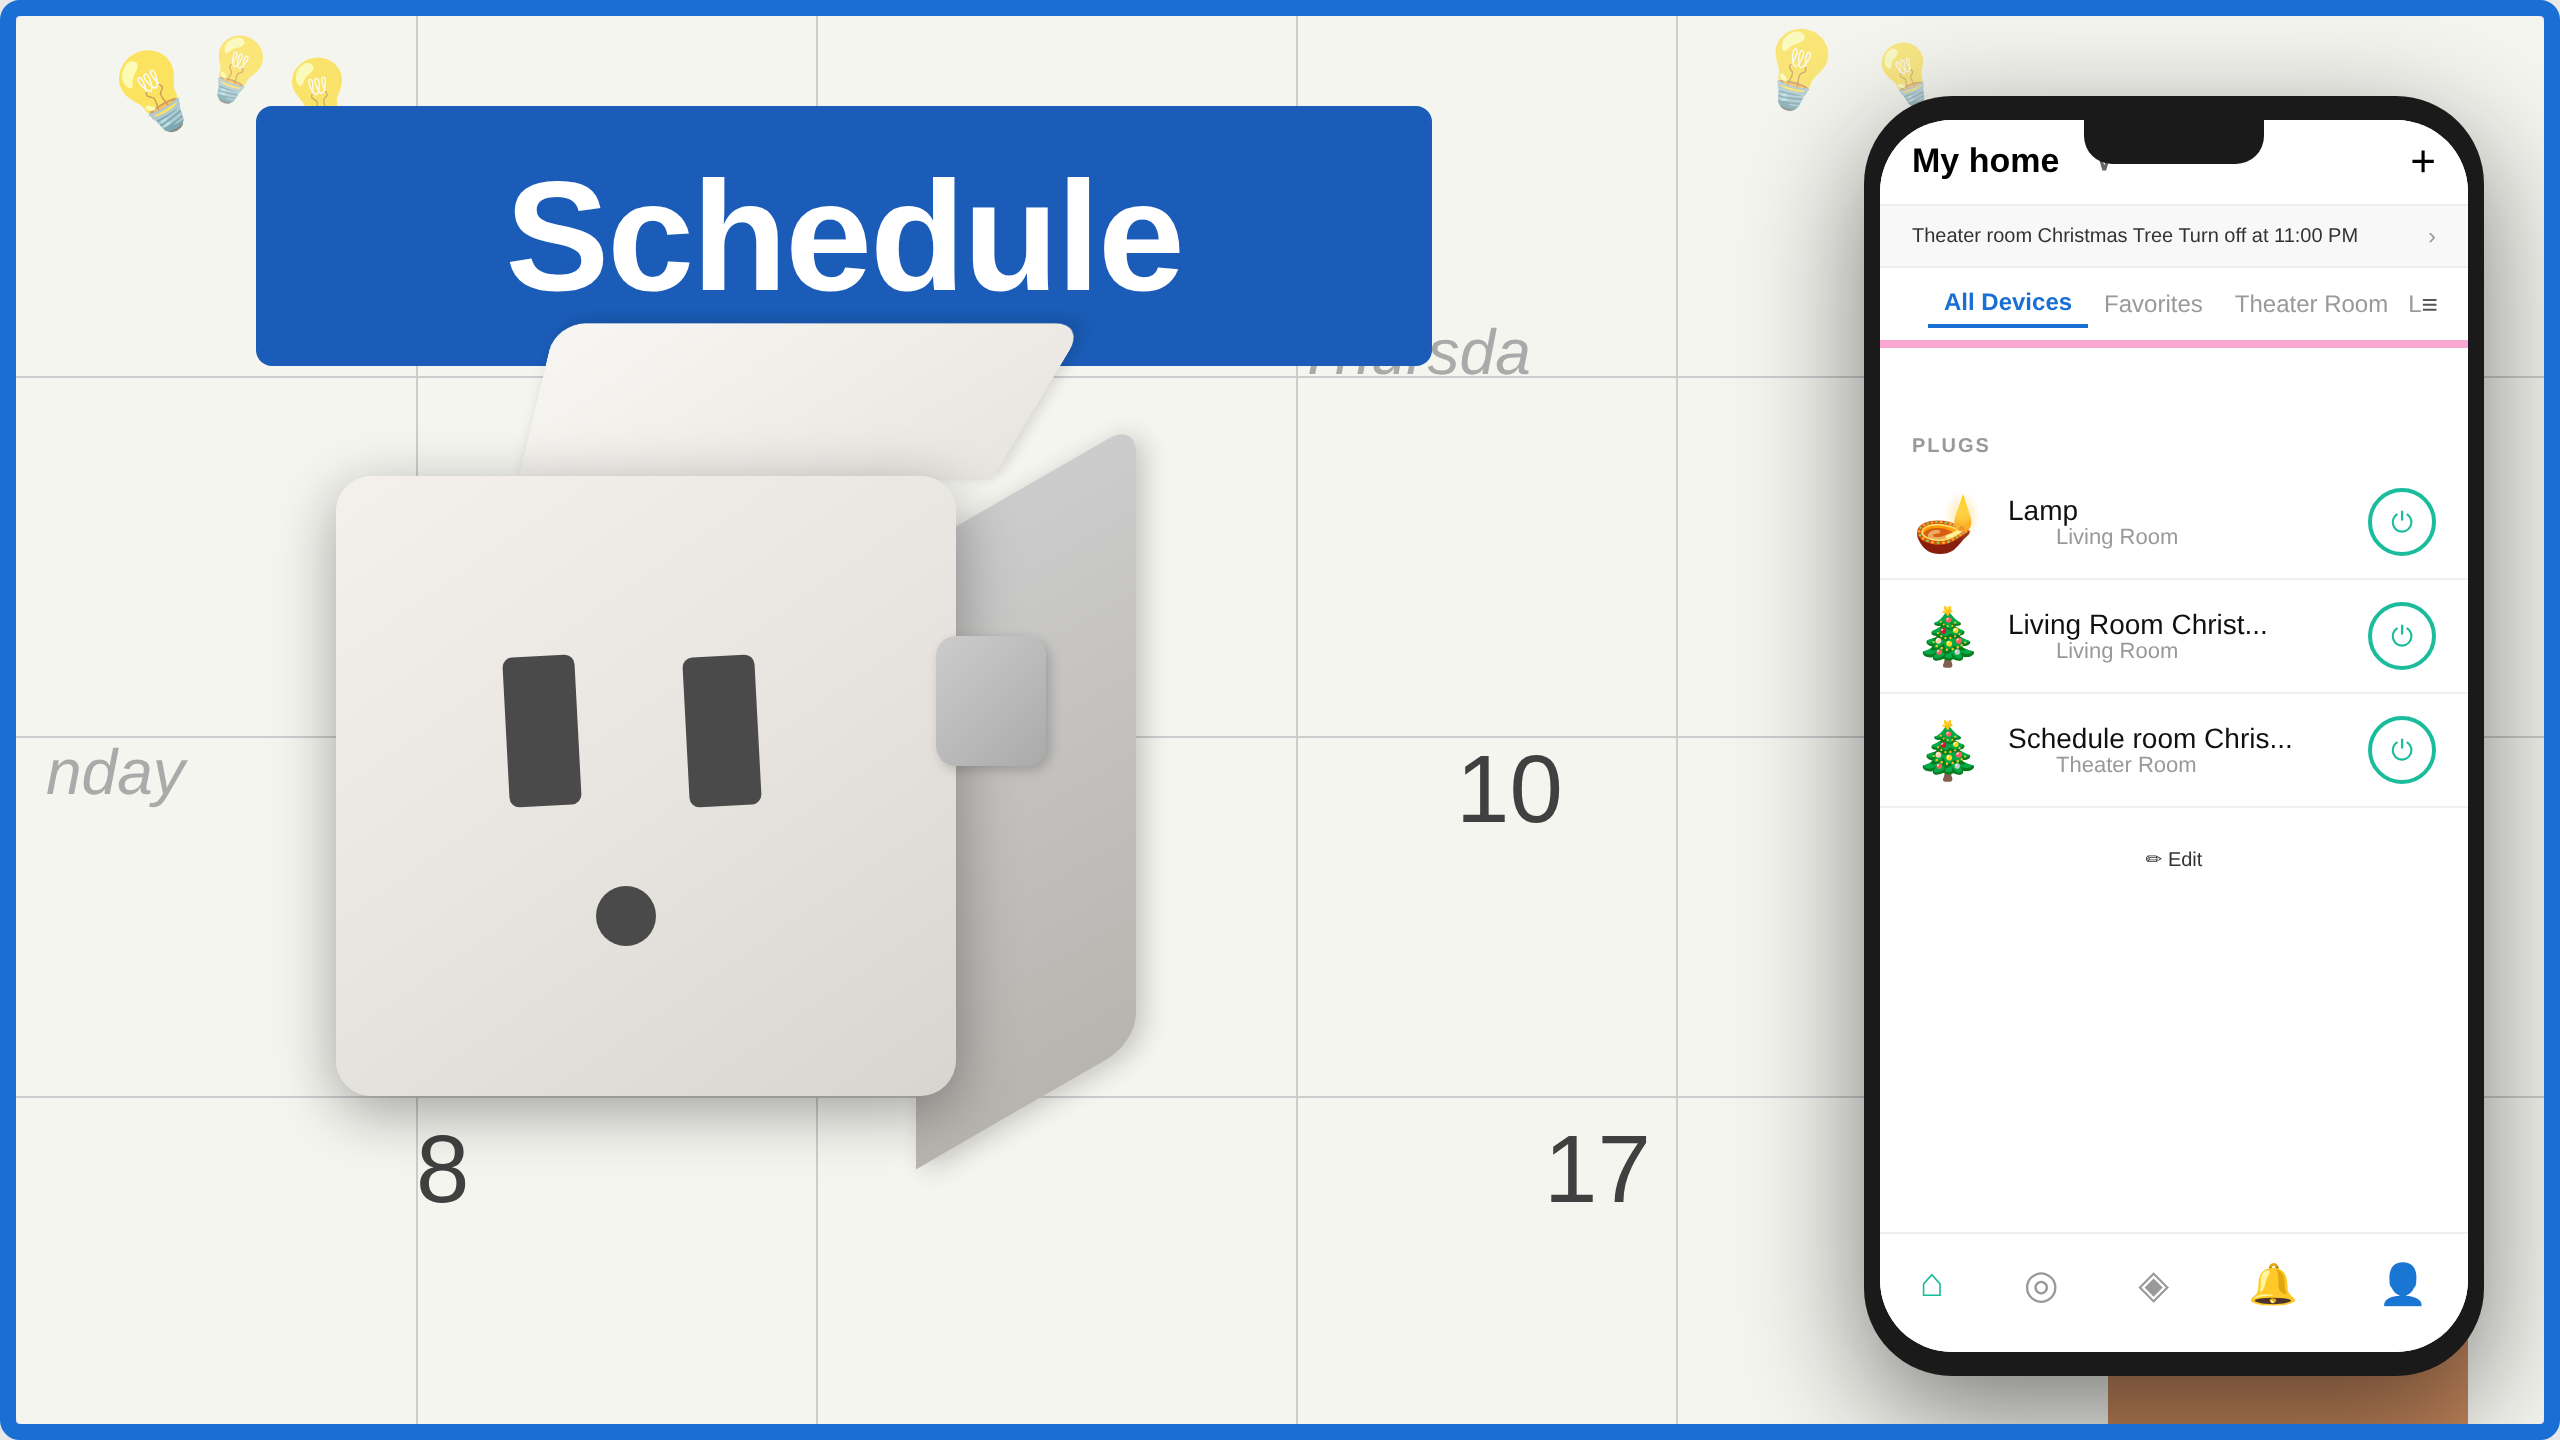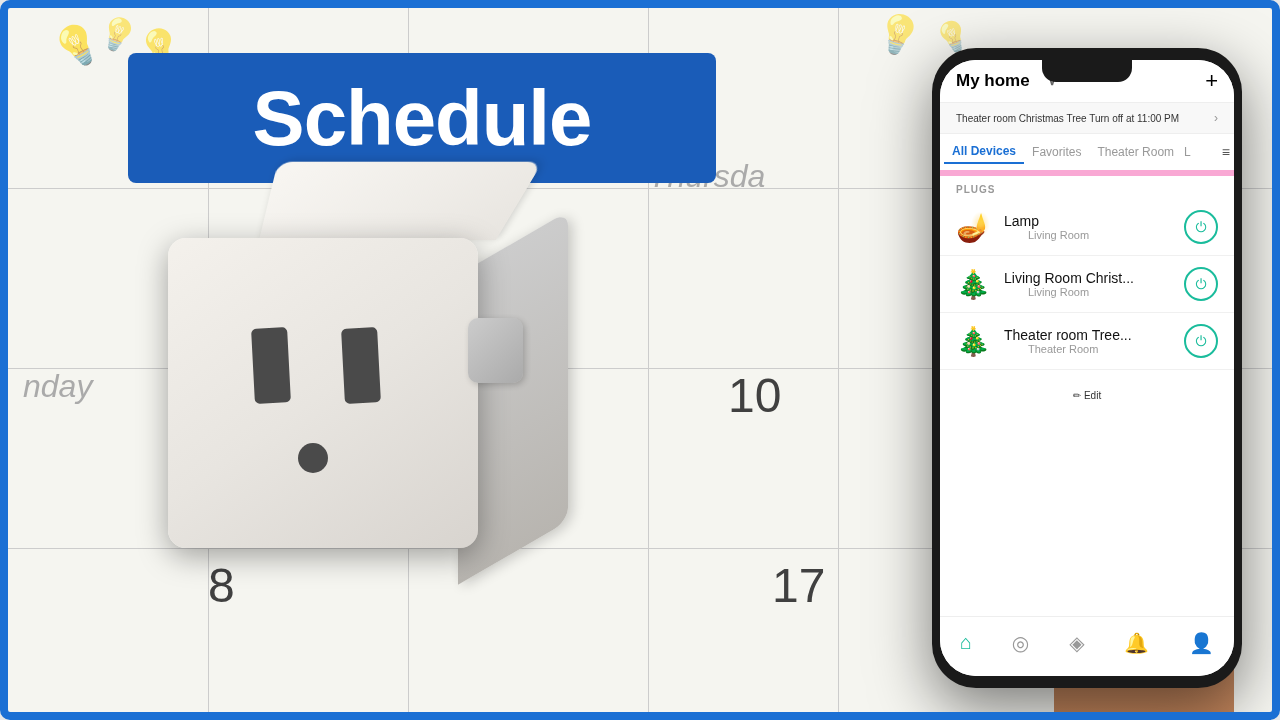--- a/index.html
+++ b/index.html
@@ -201,23 +201,23 @@
     }
     .notif-chevron {
       color: #999;
       font-size: 12px;
     }
 
     
     .tabs-bar {
       display: flex;
       align-items: center;
-      padding: 6px 4px;
+      padding: 6px 24px;
       gap: 0;
-      border-bottom: 6px solid #f9a8d4;
+      border-bottom: 4px solid #f9a8d4;
     }
     .tab-item {
       font-size: 12px;
       color: #999;
       padding: 4px 8px;
       white-space: nowrap;
       cursor: pointer;
     }
     .tab-item.active {
       color: #1a6fd4;
@@ -235,20 +235,21 @@
       font-size: 14px;
     }
 
     
     .section-label {
       font-size: 10px;
       font-weight: 700;
       color: #999;
       letter-spacing: 1px;
       padding: 8px 16px 4px;
+      margin-top: 36px;
     }
 
     
     .device-item {
       display: flex;
       align-items: center;
       padding: 10px 16px;
       gap: 12px;
       border-bottom: 1px solid #f0f0f0;
     }
@@ -449,21 +450,21 @@
             <div class="device-room">Living Room</div>
           </div>
           <div class="power-btn">
             <span class="power-icon">⏻</span>
           </div>
         </div>
 
         <div class="device-item">
           <div class="device-icon">🎄</div>
           <div class="device-info">
-            <div class="device-name">Theater room Tree...</div>
+            <div class="device-name">Schedule room Chris...</div>
             <div class="device-room">Theater Room</div>
           </div>
           <div class="power-btn">
             <span class="power-icon">⏻</span>
           </div>
         </div>
 
       </div>
 
       <div class="edit-section">

